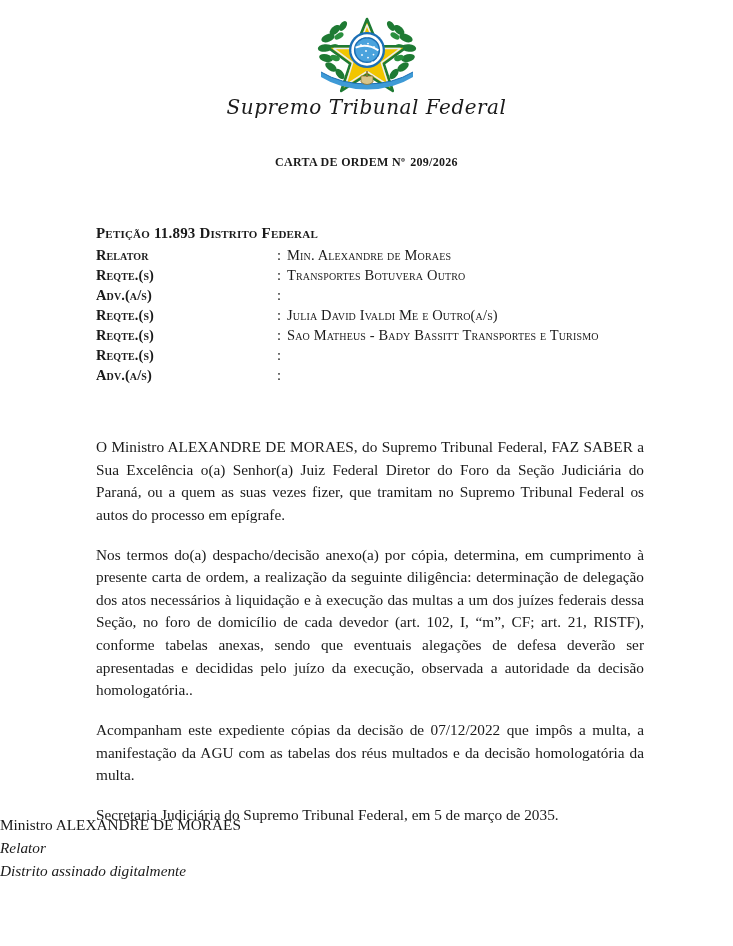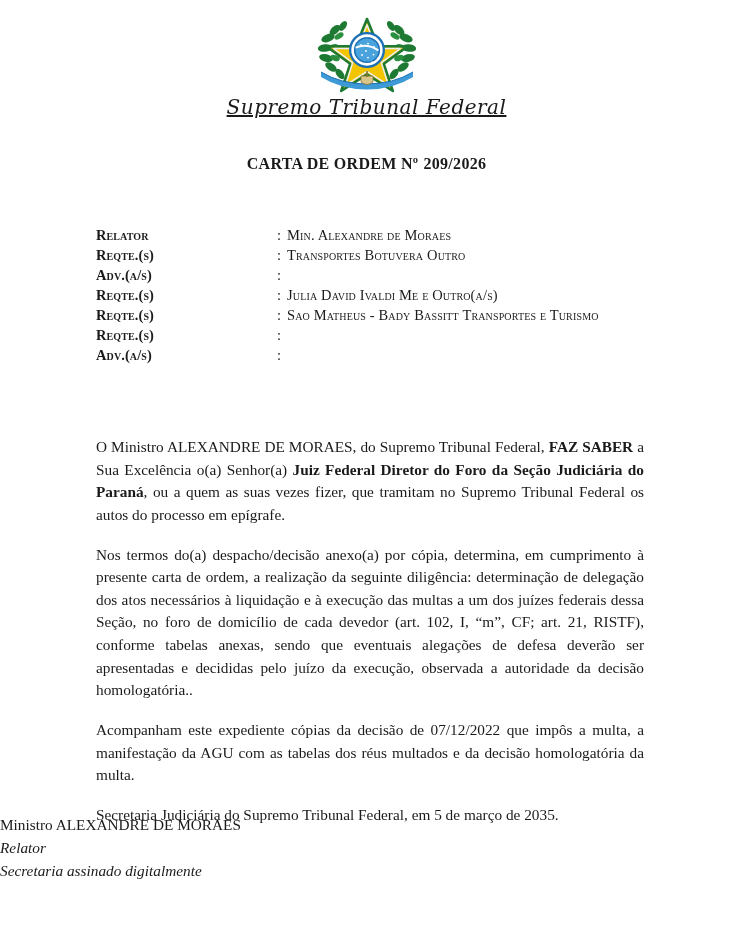--- a/index.html
+++ b/index.html
@@ -19,21 +19,20 @@
   .page {
     position: absolute;
     inset: 0;
     background: #ffffff;
   }
 
   
   .masthead {
     padding-top: 14px;
     text-align: center;
-    text-decoration: underline;
   }
   .coat-of-arms {
     display: block;
     margin: 0 auto;
     width: 104px;
     height: 80px;
   }
   .wordmark {
     margin-top: 1px;
     font-family: "DejaVu Serif", "Liberation Serif", serif;
@@ -41,21 +40,21 @@
     font-size: 20px;
     letter-spacing: 0.5px;
     color: #1a1a1a;
     white-space: nowrap;
   }
 
   
   .doc-title {
     text-align: center;
     font-weight: bold;
-    font-size: 16px;
+    font-size: 12px;
     letter-spacing: 0.3px;
     margin-top: 36px;
   }
   .doc-title .num {
     font-weight: bold;
     margin-left: 5px;
   }
 
   
   .case-block {
@@ -110,21 +109,21 @@
     top: 436px;
     width: 548px;
   }
   .para {
     text-align: justify;
     font-size: 15.3px;
     line-height: 1.48;
     margin: 0 0 17px 0;
   }
   .para:last-child { margin-bottom: 0; }
-  .para b { font-weight: bold; }
+  .para b { font-weight: normal; }
 
   
   .signature {
     position: absolute;
     left: 0;
     right: 0;
     top: 814px;
     text-align: left;
   }
   .sig-name {
@@ -227,20 +226,21 @@
     </svg>
 
     <div class="wordmark">Supremo Tribunal Federal</div>
   </div>
 
   <div class="doc-title">
     <span>CARTA DE ORDEM Nº</span><span class="num">209/2026</span>
   </div>
 
   <div class="case-block">
+    <div class="case-heading">Petição 11.893 Distrito Federal</div>
 
     <div class="party-row">
       <div class="party-label">Relator</div>
       <div class="party-colon">:</div>
       <div class="party-value is-bold">Min. Alexandre de Moraes</div>
     </div>
 
     <div class="party-row">
       <div class="party-label">Reqte.(s)</div>
       <div class="party-colon">:</div>
@@ -284,16 +284,16 @@
     <p class="para">Nos termos do(a) despacho/decisão anexo(a) por cópia, determina, em cumprimento à presente carta de ordem, a realização da seguinte diligência: determinação de delegação dos atos necessários à liquidação e à execução das multas a um dos juízes federais dessa Seção, no foro de domicílio de cada devedor (art. 102, I, “m”, CF; art. 21, RISTF), conforme tabelas anexas, sendo que eventuais alegações de defesa deverão ser apresentadas e decididas pelo juízo da execução, observada a autoridade da decisão homologatória..</p>
 
     <p class="para">Acompanham este expediente cópias da decisão de 07/12/2022 que impôs a multa, a manifestação da AGU com as tabelas dos réus multados e da decisão homologatória da multa.</p>
 
     <p class="para">Secretaria Judiciária do Supremo Tribunal Federal, em 5 de março de 2035.</p>
   </div>
 
   <div class="signature">
     <div class="sig-name">Ministro ALEXANDRE DE MORAES</div>
     <div class="sig-role">Relator</div>
-    <div class="sig-note">Secretaria assinado digitalmente</div>
+    <div class="sig-note">Distrito assinado digitalmente</div>
   </div>
 
 </div>
 
 </body></html>

